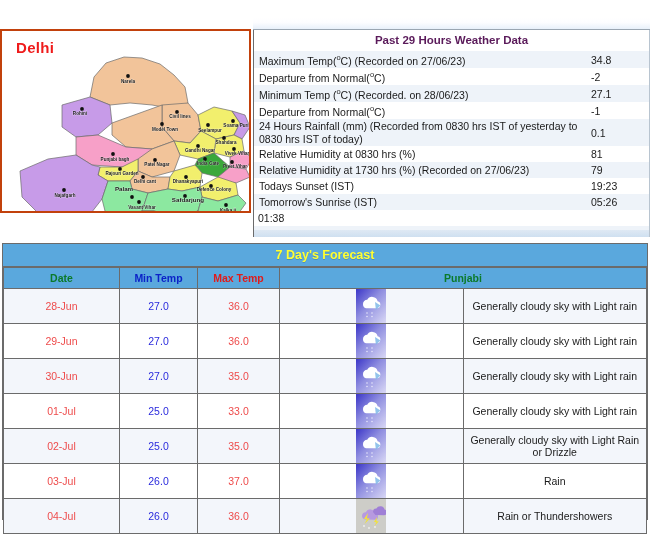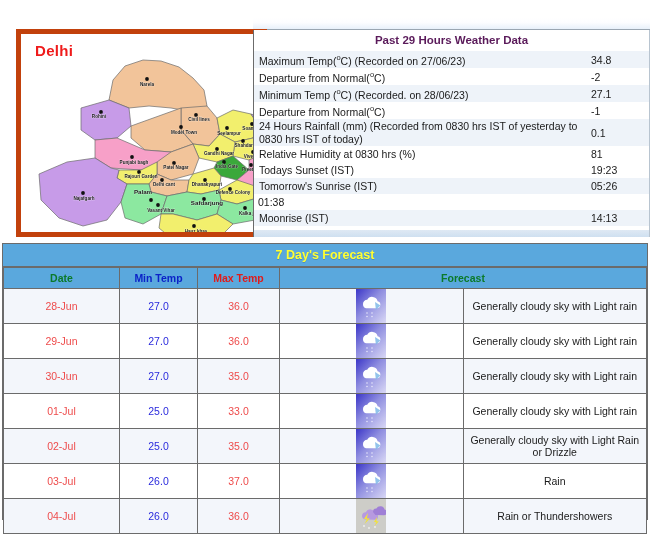--- a/index.html
+++ b/index.html
@@ -24,24 +24,24 @@
     border-bottom: 1px solid #9aa5b1;
   }
   .top-strip-left {
     position: absolute; left: 0px; top: 26px;
     width: 253px; height: 4px;
     background: #ffffff;
   }
 
   
   .map-panel {
-    position: absolute; left: 16px; top: 29px;
-    width: 251px; height: 208px;
-    background: #ffffff;
-    border: 5px solid #c2410c;
+    position: absolute; left: 0; top: 29px;
+    width: 251px; height: 184px;
+    background: #ffffff;
+    border: 2px solid #c2410c;
     overflow: hidden;
   }
   .map-title {
     position: absolute; left: 14px; top: 8px;
     font-size: 15px; font-weight: bold; color: #ef1b1b;
     letter-spacing: 0.3px;
   }
   .map-svg { position: absolute; left: 0; top: 0; }
   .dlabel {
     font-family: "Liberation Sans", sans-serif;
@@ -254,20 +254,24 @@
           <div class="dval-cell">-1</div>
         </div>
         <div class="drow alt">
           <div class="dlabel-cell">24 Hours Rainfall (mm) (Recorded from 0830 hrs IST of yesterday to 0830 hrs IST of today)</div>
           <div class="dval-cell">0.1</div>
         </div>
         <div class="drow plain">
           <div class="dlabel-cell">Relative Humidity at 0830 hrs (%)</div>
           <div class="dval-cell">81</div>
         </div>
+        <div class="drow alt">
+          <div class="dlabel-cell">Relative Humidity at 1730 hrs (%) (Recorded on 27/06/23)</div>
+          <div class="dval-cell">79</div>
+        </div>
         <div class="drow plain">
           <div class="dlabel-cell">Todays Sunset (IST)</div>
           <div class="dval-cell">19:23</div>
         </div>
         <div class="drow alt">
           <div class="dlabel-cell">Tomorrow's Sunrise (IST)</div>
           <div class="dval-cell">05:26</div>
         </div>
         <div class="drow plain">
           <div class="dval-cell">01:38</div>
@@ -281,21 +285,21 @@
   </div>
 
   <div class="forecast">
     <div class="fc-banner">7 Day's Forecast</div>
     <table class="fc">
       <thead>
         <tr>
           <th class="c-date">Date</th>
           <th class="c-min">Min Temp</th>
           <th class="c-max">Max Temp</th>
-          <th class="c-wx" colspan="2">Forecast</th>
+          <th class="c-wx" colspan="2">Punjabi</th>
         </tr>
       </thead>
       <tbody id="fc-body">
           <tr class="r-odd">
             <td class="v-date">28-Jun</td>
             <td class="v-min">27.0</td>
             <td class="v-max">36.0</td>
             <td class="v-icon">
               <div class="ibox">
                 <svg width="30" height="34" viewBox="0 0 30 34">

